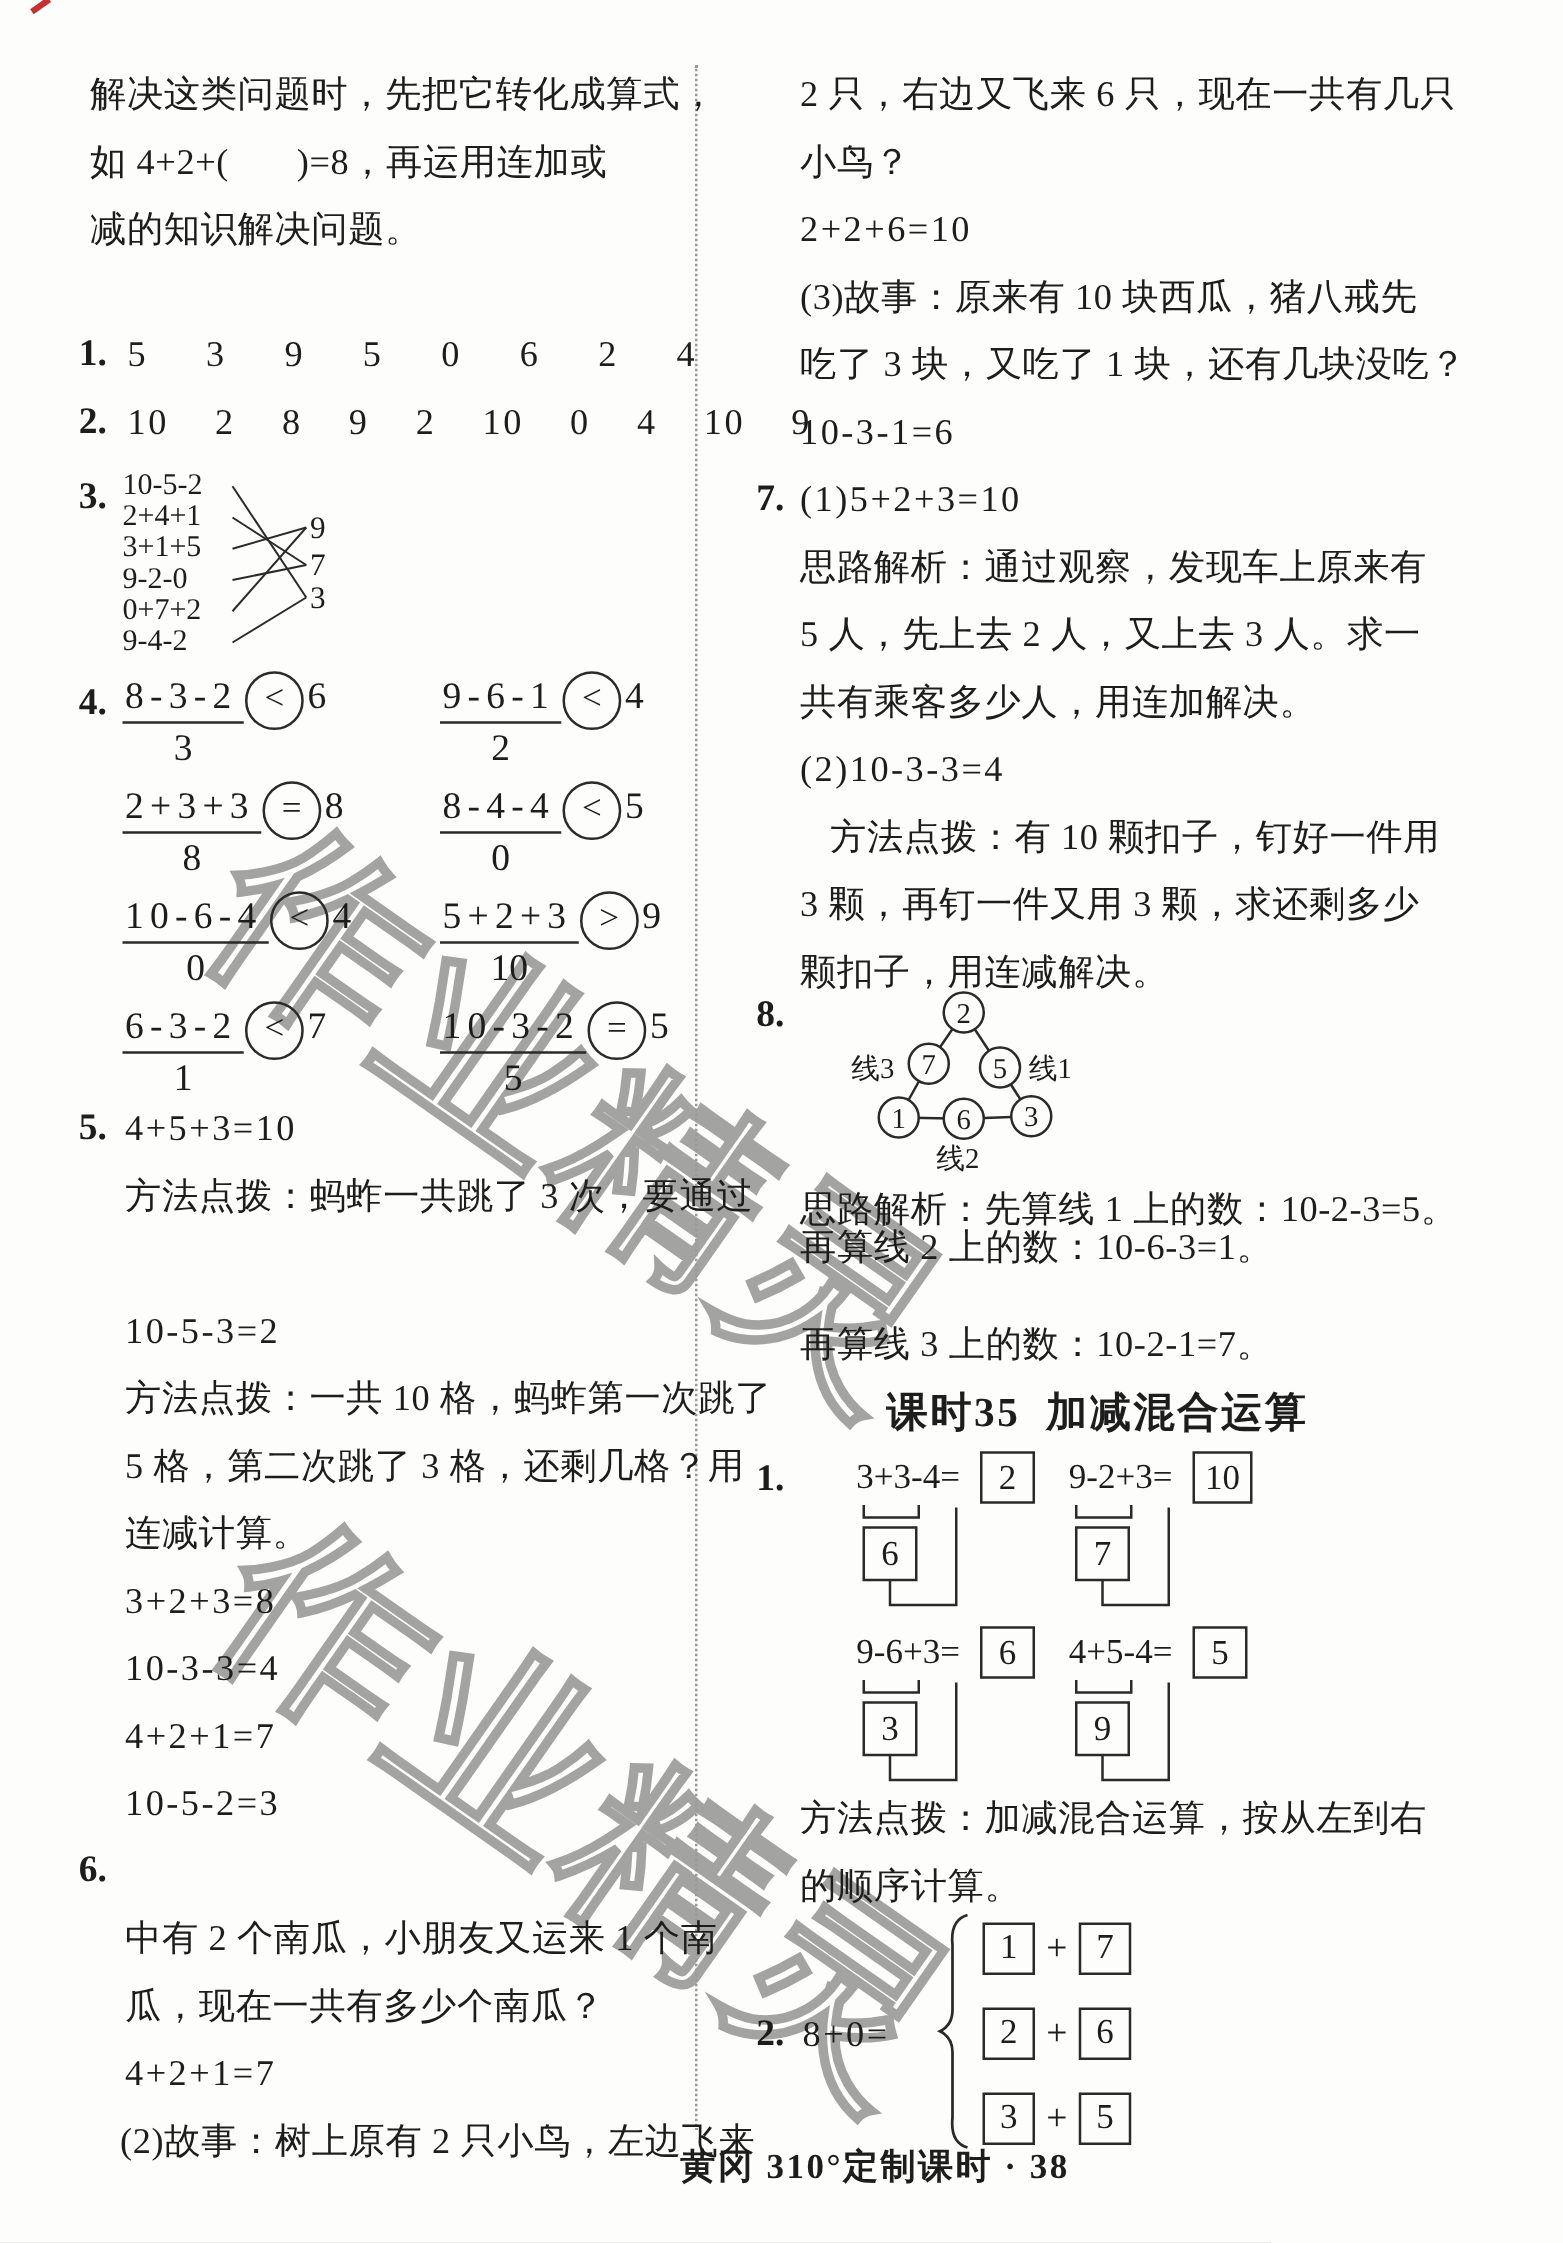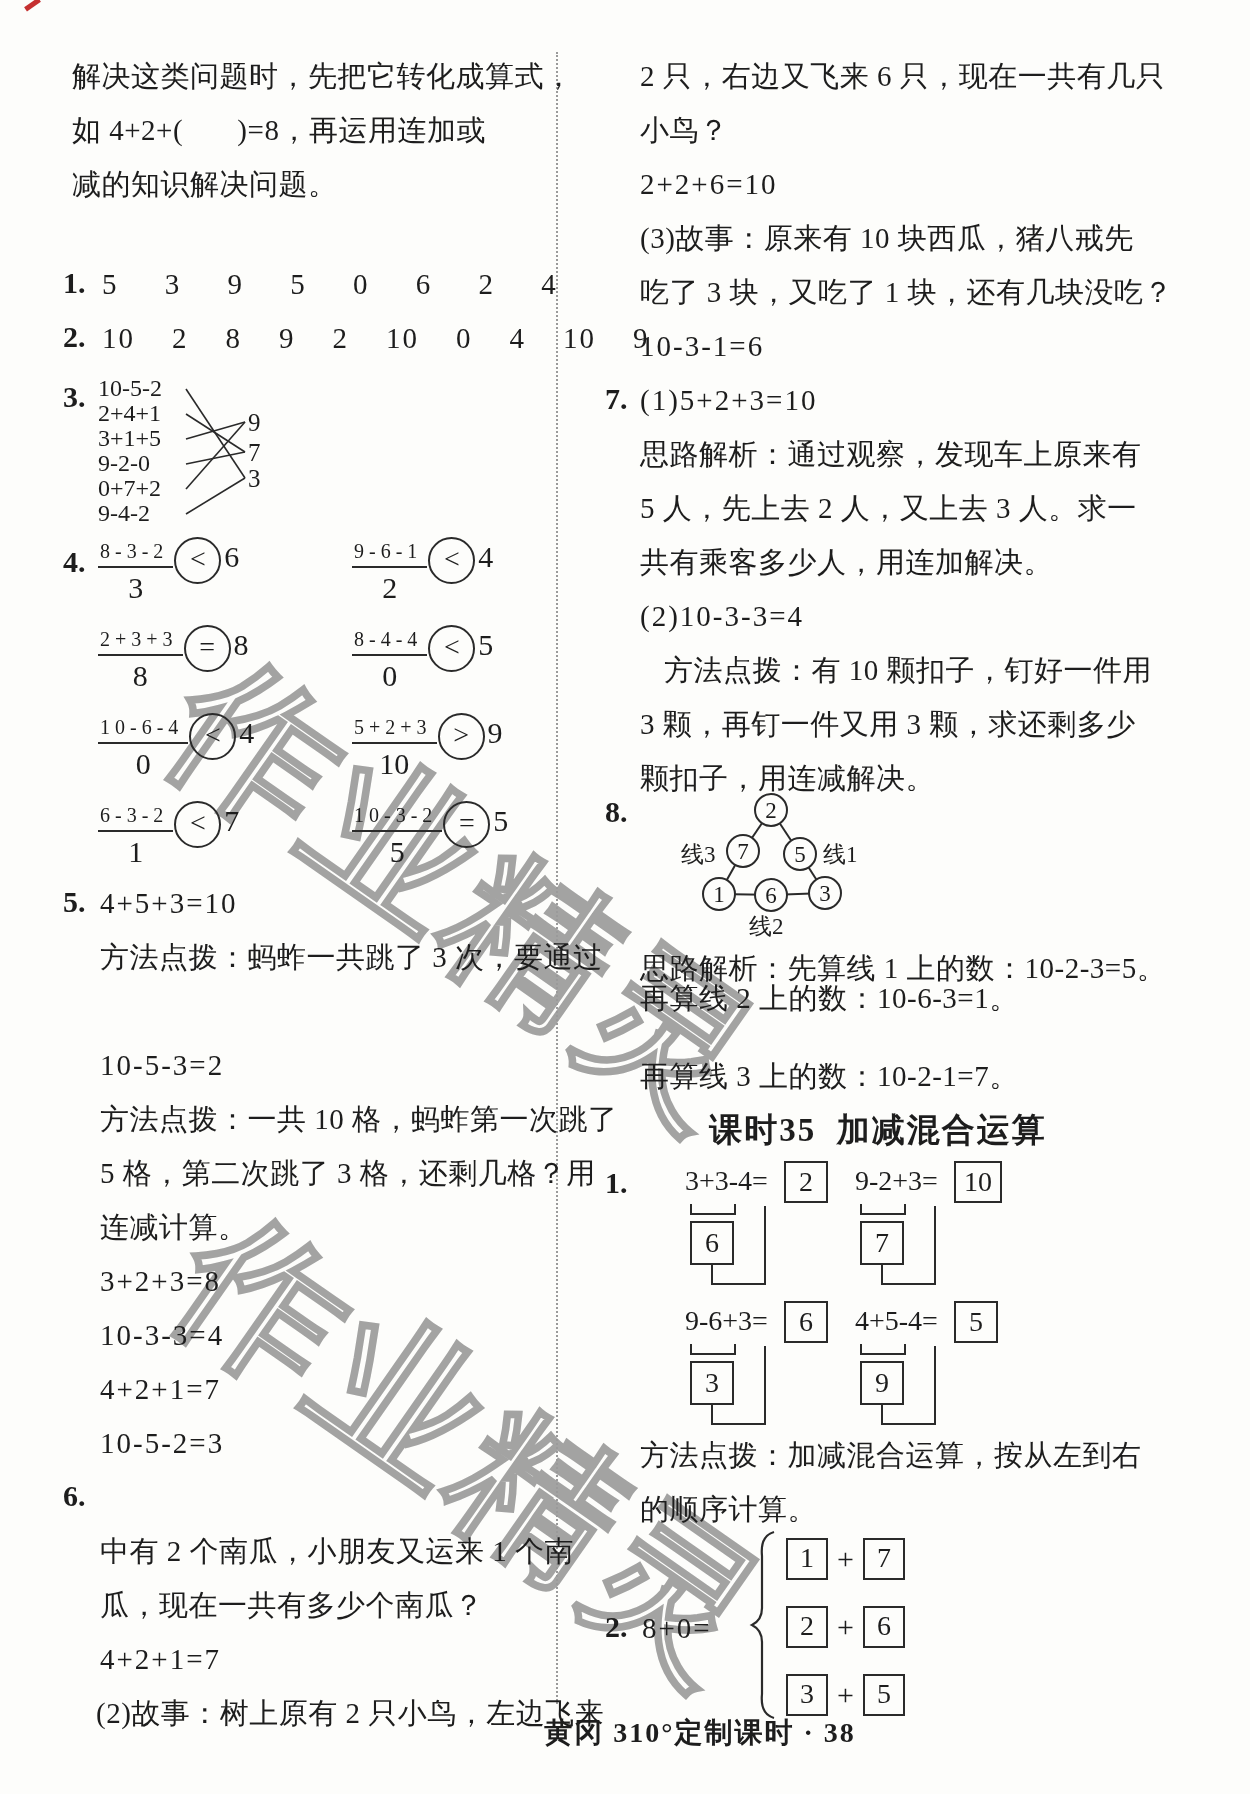--- a/index.html
+++ b/index.html
@@ -23,21 +23,21 @@
   .w2{left:258px;top:1168px;transform:rotate(35deg);}
   
   .q3wrap{position:absolute;}
   .mexpr{position:absolute;left:0;font-size:24px;line-height:25px;white-space:pre;}
   .mtarget{position:absolute;left:150px;font-size:25px;line-height:25px;}
   .q3svg{position:absolute;left:0;top:0;}
   .q3svg line{stroke:#2a2a2a;stroke-width:1.6;}
   
   .cmp{position:absolute;display:flex;align-items:flex-start;}
   .frac{display:block;}
-  .fexpr{display:block;font-size:20px;letter-spacing:5px;padding:0 5px 3px 2px;border-bottom:2px solid #2a2a2a;white-space:pre;}
+  .fexpr{display:block;font-size:30px;letter-spacing:5px;padding:0 5px 3px 2px;border-bottom:2px solid #2a2a2a;white-space:pre;}
   .fval{display:block;text-align:center;font-size:30px;padding-top:3px;}
   .fop{flex:0 0 auto;width:43px;height:43px;border:2.5px solid #2a2a2a;border-radius:50%;
        text-align:center;line-height:39px;font-size:28px;margin:-3px 3px 0 1px;}
   .frhs{font-size:30px;margin-top:0;}
   
   .triwrap{position:absolute;}
   .triwrap line{stroke:#2a2a2a;stroke-width:2;}
   .triwrap circle{fill:#fdfdfb;stroke:#2a2a2a;stroke-width:2;}
   .triwrap text{fill:#1d1d1d;font-size:23px;font-family:"Liberation Serif","DejaVu Serif",serif;}
   

